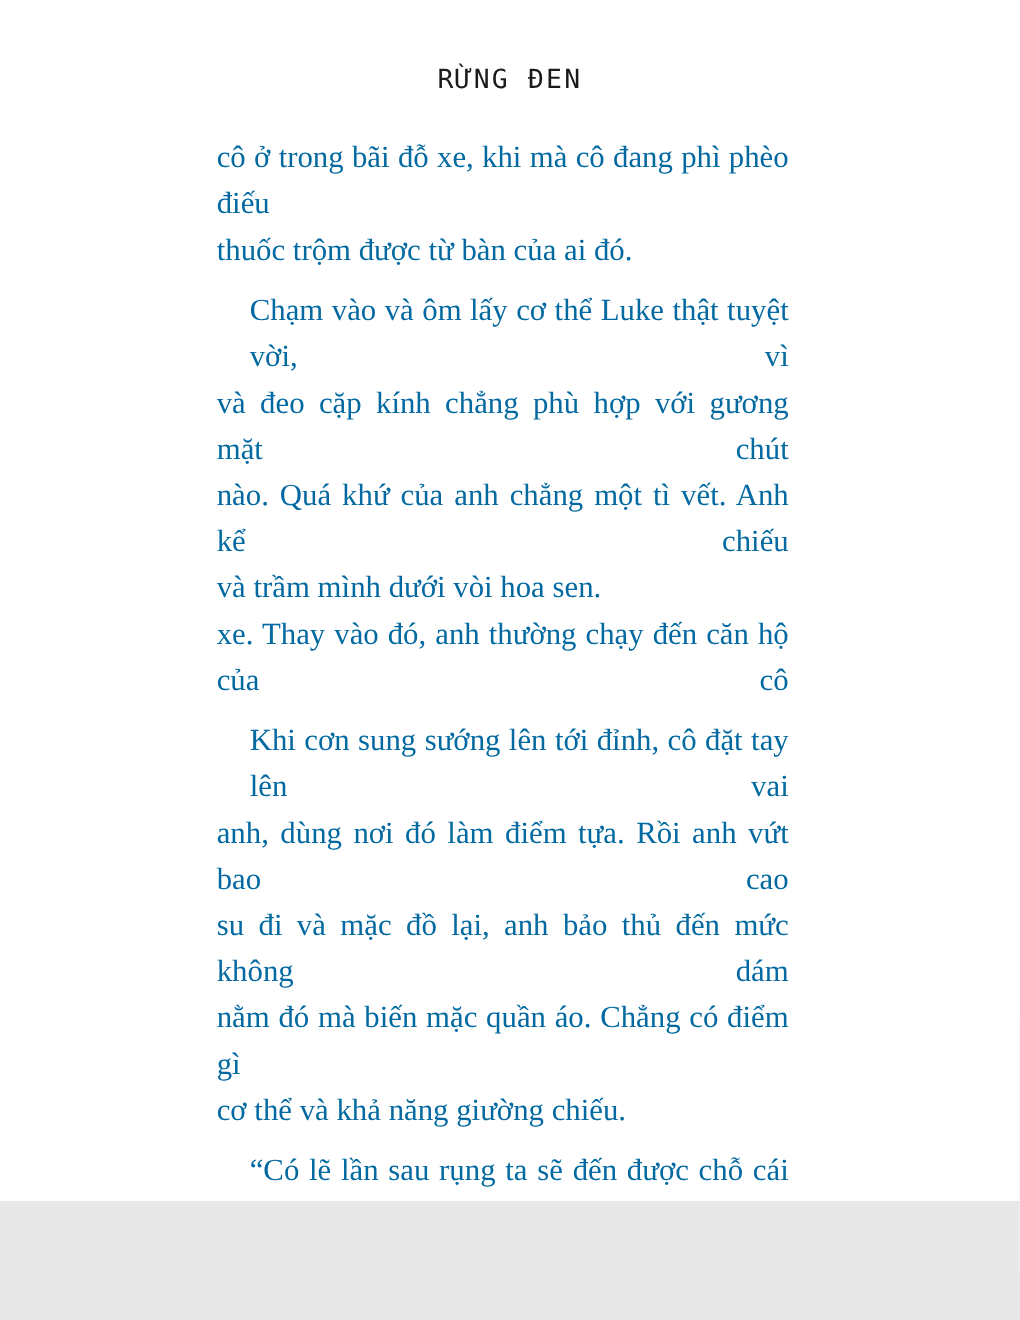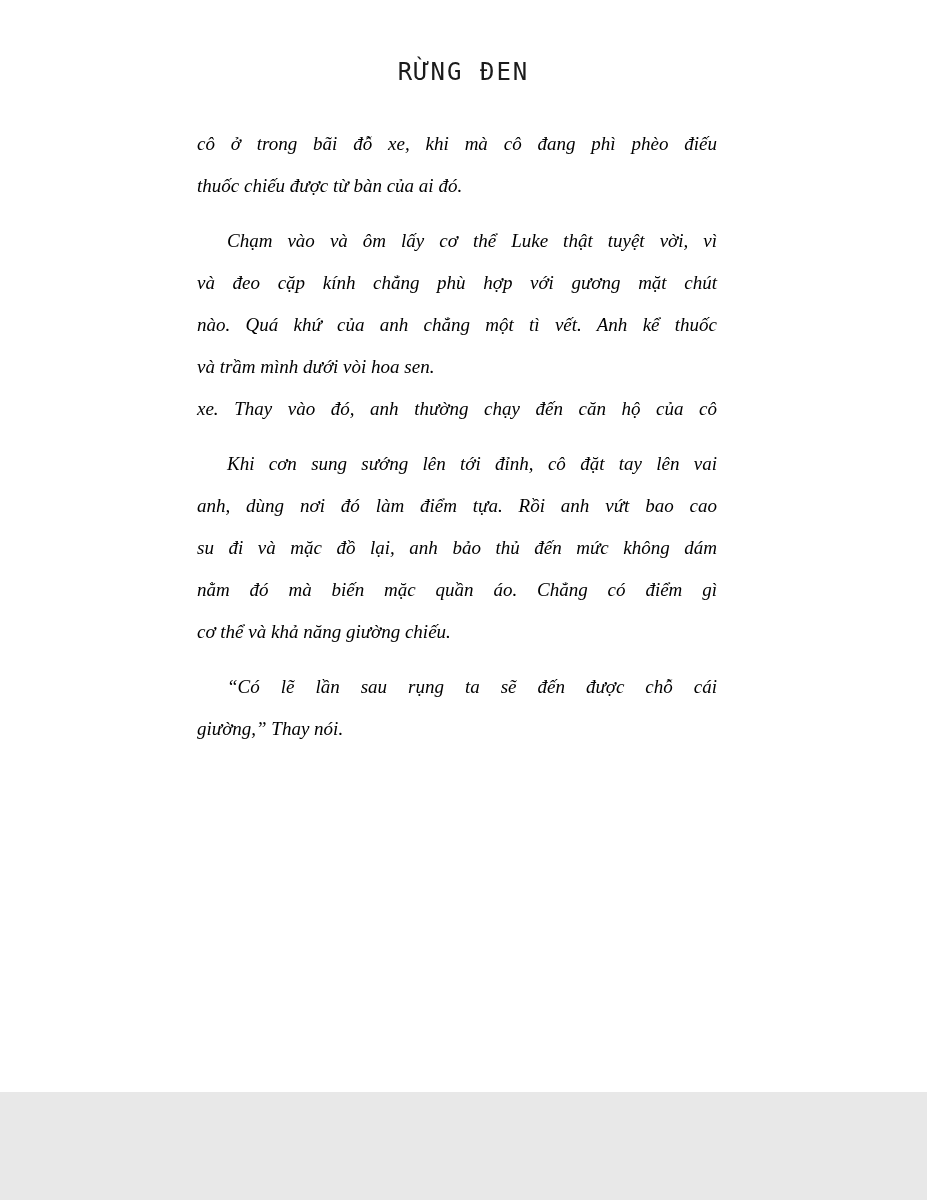--- a/index.html
+++ b/index.html
@@ -32,26 +32,25 @@
   .body-text {
     position: absolute;
     left: 197px;
     top: 123px;
     width: 520px;
   }
   .para {
     margin: 0 0 13px 0;
   }
   .line {
-    font-size: 19px;
+    font-size: 28px;
     line-height: 42px;
     text-align: justify;
     text-align-last: justify;
-    color: #000000;
-    font-style: italic;
+    color: #0369a1;
   }
   .line.last {
     text-align-last: left;
   }
   .line.indent {
     padding-left: 30px;
   }
   .folio {
     position: absolute;
     top: 1164px;
@@ -67,26 +66,26 @@
 </style>
 </head>
 <body>
 
 <div class="page">
   <div class="running-head">RỪNG ĐEN</div>
 
   <div class="body-text">
       <div class="para">
         <div class="line">cô ở trong bãi đỗ xe, khi mà cô đang phì phèo điếu</div>
-        <div class="line last">thuốc chiếu được từ bàn của ai đó.</div>
+        <div class="line last">thuốc trộm được từ bàn của ai đó.</div>
       </div>
       <div class="para">
         <div class="line indent">Chạm vào và ôm lấy cơ thể Luke thật tuyệt vời, vì</div>
         <div class="line">và đeo cặp kính chẳng phù hợp với gương mặt chút</div>
-        <div class="line">nào. Quá khứ của anh chẳng một tì vết. Anh kể thuốc</div>
+        <div class="line">nào. Quá khứ của anh chẳng một tì vết. Anh kể chiếu</div>
         <div class="line last">và trầm mình dưới vòi hoa sen.</div>
         <div class="line">xe. Thay vào đó, anh thường chạy đến căn hộ của cô</div>
       </div>
       <div class="para">
         <div class="line indent">Khi cơn sung sướng lên tới đỉnh, cô đặt tay lên vai</div>
         <div class="line">anh, dùng nơi đó làm điểm tựa. Rồi anh vứt bao cao</div>
         <div class="line">su đi và mặc đồ lại, anh bảo thủ đến mức không dám</div>
         <div class="line">nằm đó mà biến mặc quần áo. Chẳng có điểm gì</div>
         <div class="line last">cơ thể và khả năng giường chiếu.</div>
       </div>

